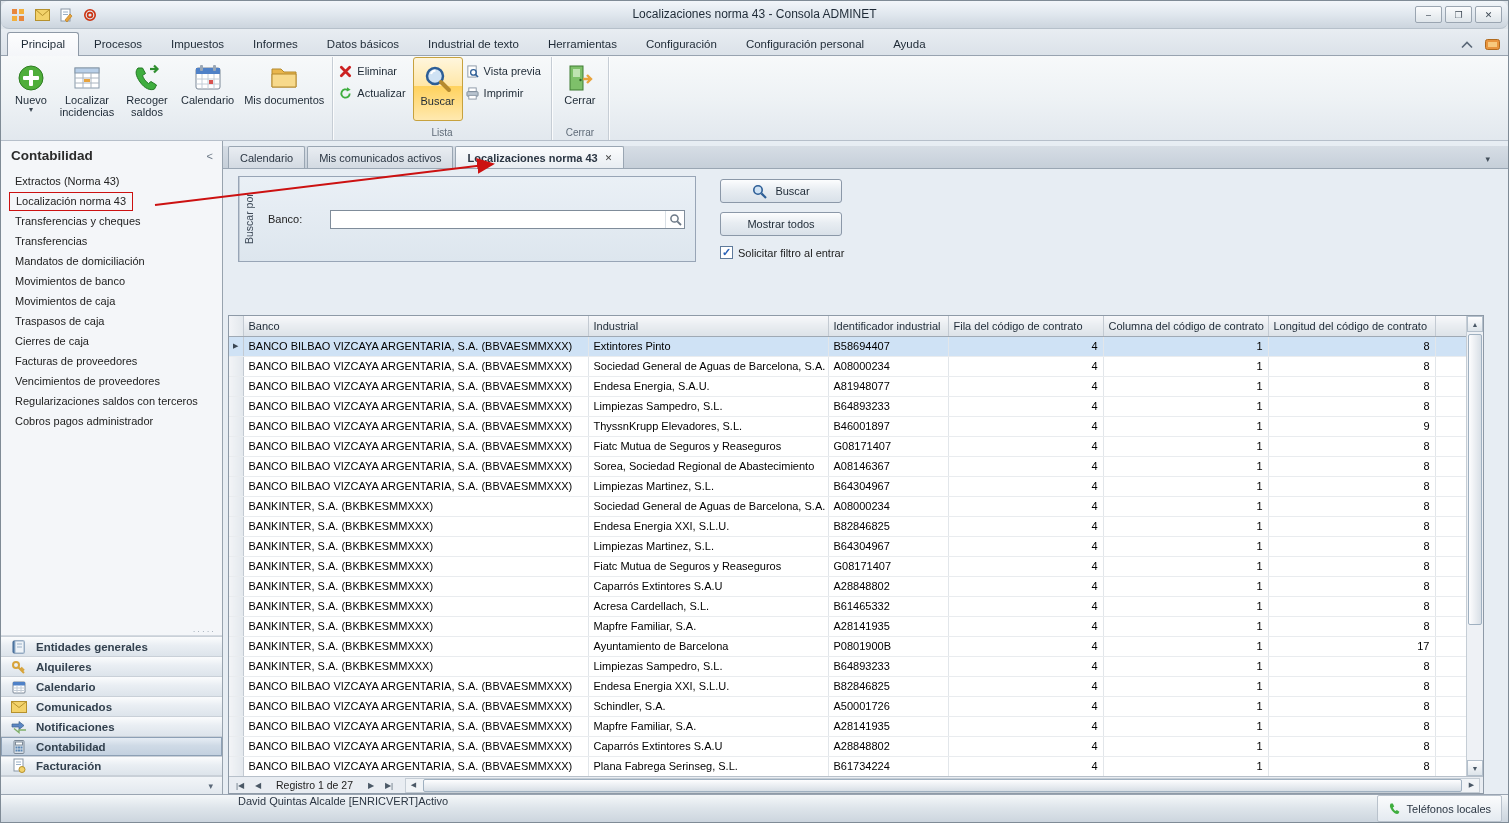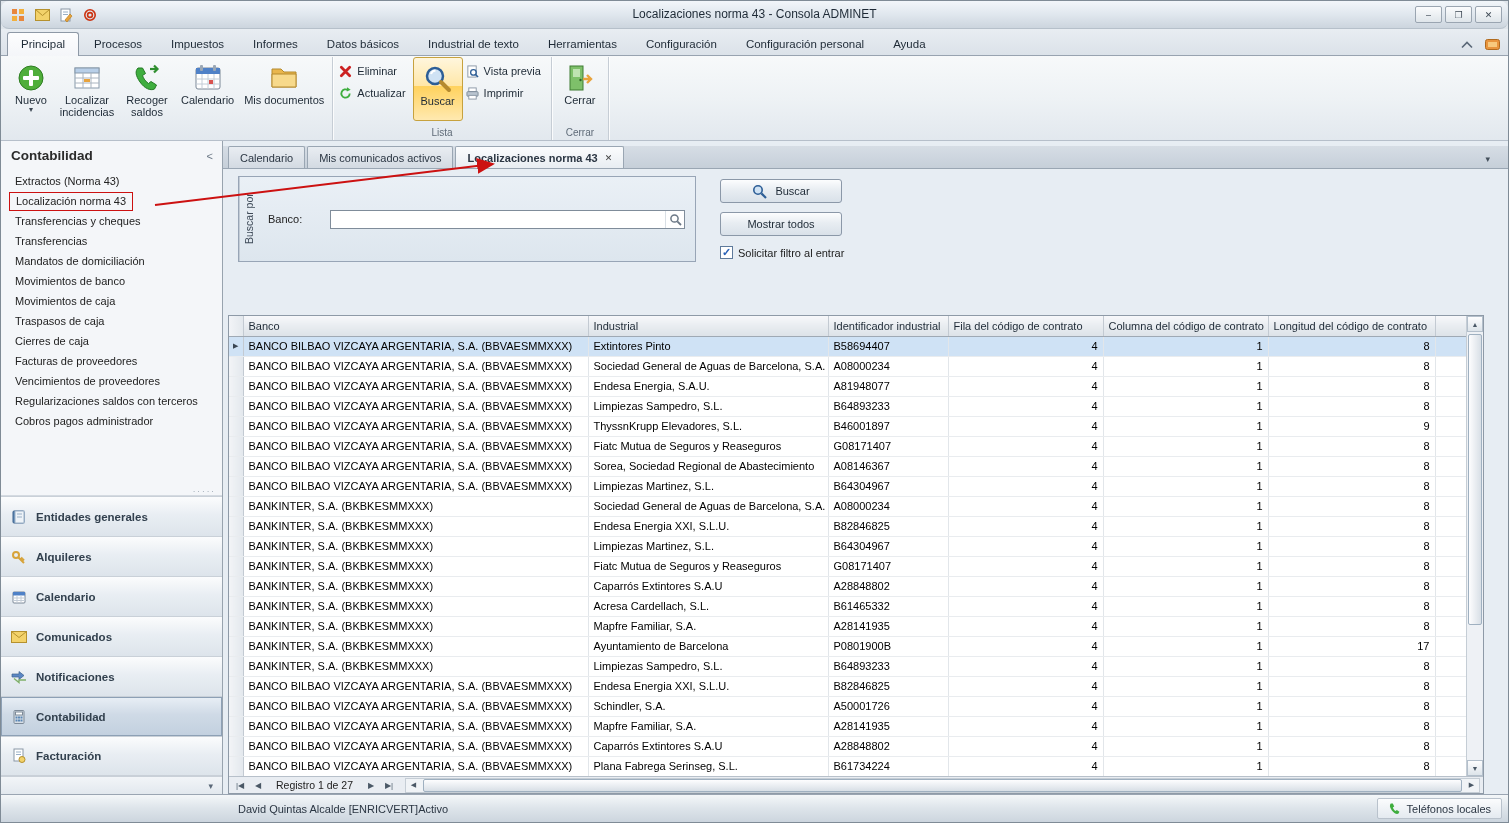--- a/index.html
+++ b/index.html
@@ -52,21 +52,21 @@
   .sidebar { flex:0 0 222px; display:flex; flex-direction:column; background:#f4f6f9; border-right:1px solid #98a3ae; }
   .side-header { display:flex; align-items:center; padding:7px 9px 4px 10px; }
   .side-title { font-size:13.5px; font-weight:bold; color:#2b2b2b; }
   .collapse { margin-left:auto; color:#6b7886; font-size:11px; cursor:default; }
   .side-items { padding-top:4px; }
   .side-item { height:20px; line-height:20px; padding-left:14px; font-size:11px; color:#222; white-space:nowrap; }
   .side-item-label.red-box { display:inline-block; line-height:15px; padding:1px 6px; margin-left:-6px; border:1px solid #cc1111; }
   .side-splitter { margin-top:auto; height:8px; display:flex; justify-content:flex-end; align-items:center;
                    padding-right:6px; color:#9aa5b1; font-size:8px; letter-spacing:2px; border-bottom:1px solid #d4dae1; }
   .side-nav { display:flex; flex-direction:column; }
-  .snav { height:40px; border-top:1px solid #c9d0d8; display:flex; align-items:center; gap:8px; padding-left:9px;
+  .snav { height:20px; border-top:1px solid #c9d0d8; display:flex; align-items:center; gap:8px; padding-left:9px;
           font-size:11.5px; font-weight:bold; color:#32404e;
           background:linear-gradient(#fbfcfd,#e9eef3 45%,#dde4eb); }
   .snav.selected { background:linear-gradient(#e9eff6,#cfdae6 45%,#c2d0df); box-shadow:inset 0 0 0 1px #8da0b5; }
   .sic { width:18px; display:flex; justify-content:center; }
   .side-bottom { height:18px; border-top:1px solid #c9d0d8; display:flex; justify-content:flex-end; align-items:center;
                  padding-right:9px; color:#5a6878; font-size:9px; background:linear-gradient(#f2f5f8,#e2e8ee); }
 
   
   .main { flex:1; display:flex; flex-direction:column; min-width:0; padding-top:5px; }
   .doc-tabstrip { flex:0 0 23px; display:flex; align-items:flex-end; padding-left:5px;
@@ -133,21 +133,21 @@
             font-size:8px; color:#4a5866; }
   .navtext { margin:0 8px; font-size:10.5px; color:#222; white-space:nowrap; }
   .hscroll { flex:1; display:flex; align-items:center; height:15px; margin-left:6px; background:#f0f3f6;
              border:1px solid #c5cdd5; }
   .harrow { width:15px; text-align:center; font-size:7px; color:#4a5866; }
   .htrack { flex:1; height:13px; position:relative; }
   .hthumb { position:absolute; top:0; bottom:0; left:2px; right:2px;
             background:linear-gradient(#fdfdfe,#d8dfe6); border:1px solid #9fb0c0; border-radius:2px; }
 
   
-  .statusbar { flex:0 0 28px; display:flex; align-items:center; font-size:11px; color:#2b3643;
+  .statusbar { flex:0 0 28px; display:flex; font-size:11px; color:#2b3643;
                background:linear-gradient(#f4f7f9,#dde4ea 50%,#ccd5de); border-top:1px solid #9aa5b2; }
   .sb-user { margin-left:237px; }
   .sb-state { }
   .sb-right { margin-left:auto; margin-right:6px; display:flex; align-items:center; gap:6px; padding:3px 10px;
               border:1px solid #b9c2cc; background:linear-gradient(#fbfcfd,#e4eaf0); border-radius:2px; }
 
   .annot { position:absolute; inset:0; z-index:60; pointer-events:none; }
   svg { display:block; }
 </style>
 </head>

